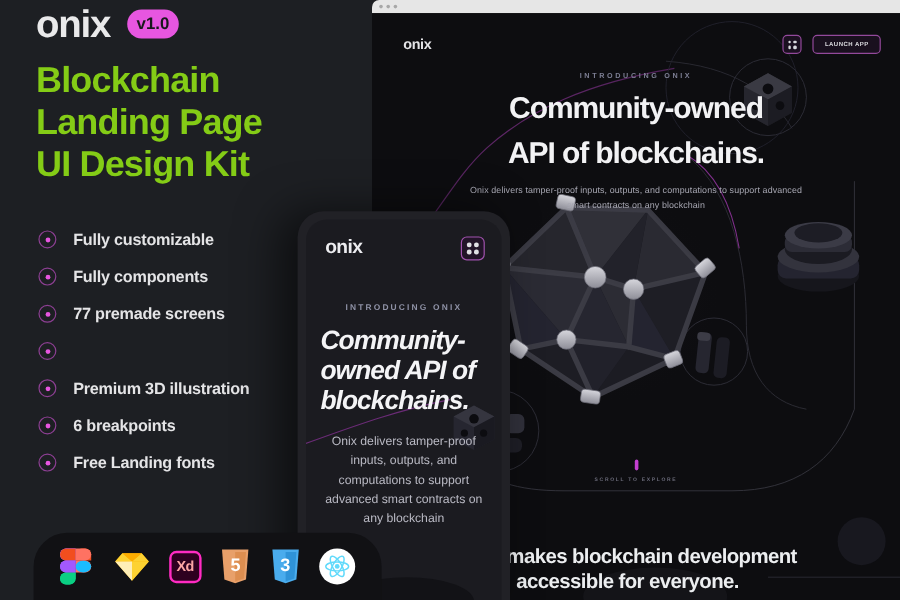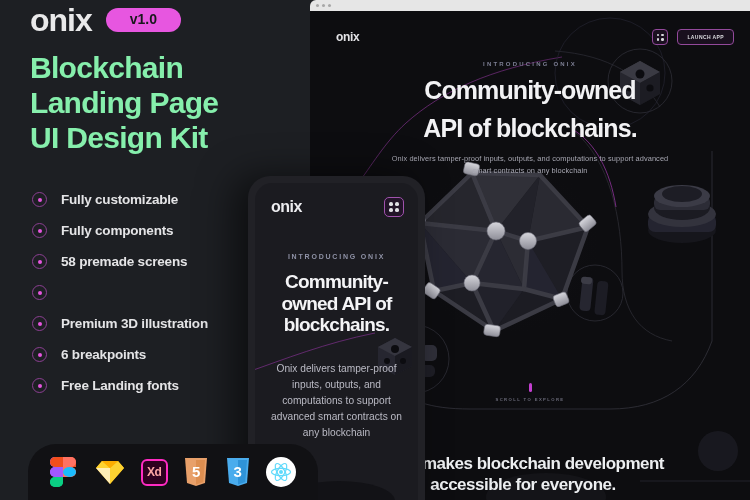--- a/index.html
+++ b/index.html
@@ -11,26 +11,26 @@
   }
   #stage { position:relative; width:750px; height:500px; background:#1d1f23; overflow:hidden; }
 
   
   .left-panel { position:absolute; left:0; top:0; width:310px; height:500px; z-index:5; }
 
   .brand-row { position:absolute; left:30px; top:4px; display:flex; align-items:center; gap:14px; }
   .brand-word { font-size:32px; font-weight:bold; color:#e9e9ea; letter-spacing:-1px; line-height:1; }
   .ver-badge {
     background:#e756e0; color:#18181b; font-size:14px; font-weight:bold;
-    padding:4px 24px; border-radius:14px; line-height:1.1;
+    padding:4px 8px; border-radius:14px; line-height:1.1;
   }
 
   .kit-title {
     position:absolute; left:30px; top:50px; width:270px;
-    font-size:30px; font-weight:bold; line-height:1.17; color:#86efac; letter-spacing:-0.7px;
+    font-size:30px; font-weight:bold; line-height:1.17; color:#84cc16; letter-spacing:-0.7px;
   }
 
   .feature-list { position:absolute; left:32px; top:192px; display:flex; flex-direction:column; gap:16px; }
   .feature-item { display:flex; align-items:center; gap:14px; }
   .bullet {
     width:15px; height:15px; border-radius:50%;
     border:1px solid #8c3f92; display:flex; align-items:center; justify-content:center; flex:0 0 auto;
   }
   .bullet i { width:4px; height:4px; border-radius:50%; background:#e756e0; display:block; }
   .feature-label { font-size:13.5px; font-weight:bold; color:#e4e4e6; letter-spacing:-0.2px; }
@@ -123,21 +123,21 @@
     width:100%; height:100%; background:#1b1b20; border-radius:17px 17px 0 0; overflow:hidden; position:relative;
   }
   .mob-nav { position:absolute; left:16px; right:14px; top:14px; display:flex; align-items:center; justify-content:space-between; }
   .mob-logo { font-size:16px; font-weight:bold; color:#ececef; letter-spacing:-0.5px; }
   .mob-grid {
     width:20px; height:20px; border:1.5px solid #a052ad; border-radius:5px; background:#221428;
     display:grid; grid-template-columns:repeat(2,1fr); grid-template-rows:repeat(2,1fr); gap:2.5px; padding:4px;
   }
   .mob-grid i { background:#e0e0e4; border-radius:50%; display:block; }
   .mob-eyebrow { position:absolute; left:0; right:0; top:70px; text-align:center; font-size:7px; font-weight:bold; letter-spacing:1.8px; color:#8f92a6; }
-  .mob-h1 { position:absolute; left:12px; right:12px; top:88px; text-align:center; font-size:19px; font-weight:bold; line-height:1.14; color:#f4f4f6; letter-spacing:-0.8px; }
+  .mob-h1 { position:absolute; left:12px; right:12px; top:88px; text-align:left; font-size:22px; font-weight:bold; line-height:1.14; color:#f4f4f6; letter-spacing:-0.8px;font-style:italic; }
   .mob-sub { position:absolute; left:14px; right:14px; top:178px; text-align:center; font-size:10.2px; line-height:1.58; color:#babac4; }
 </style>
 </head>
 <body>
 
 <div id="stage">
 
   <div class="left-panel">
 
     <div class="brand-row">
@@ -159,21 +159,21 @@
       <div class="feature-item">
         <span class="bullet">
             <i></i>
           </span>
         <span class="feature-label">Fully components</span>
       </div>
       <div class="feature-item">
         <span class="bullet">
             <i></i>
           </span>
-        <span class="feature-label">58 premade screens</span>
+        <span class="feature-label">77 premade screens</span>
       </div>
       <div class="feature-item">
         <span class="bullet">
             <i></i>
           </span>
       </div>
       <div class="feature-item">
         <span class="bullet">
             <i></i>
           </span>

